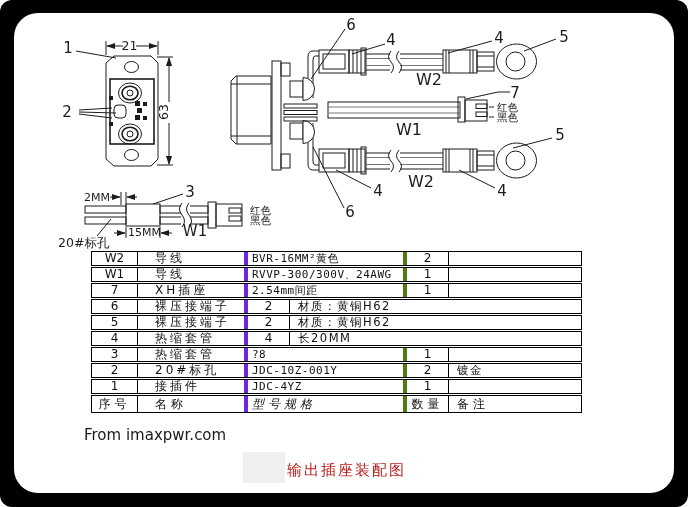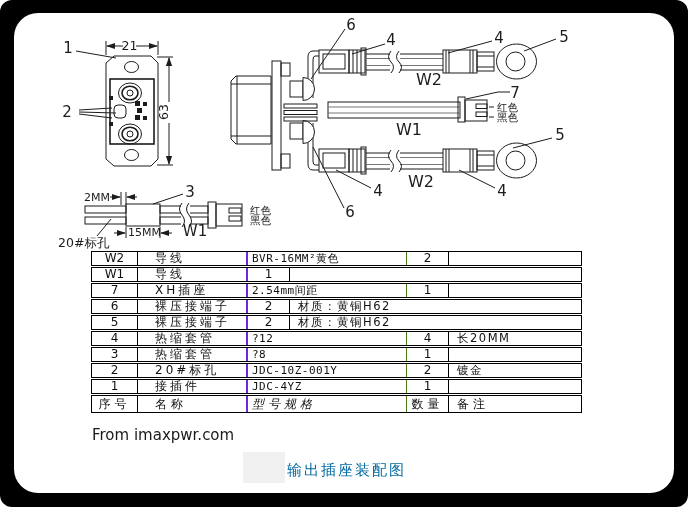--- a/index.html
+++ b/index.html
@@ -21,31 +21,31 @@
   .t-cn{font-size:10.5px;}
   .t-mark{font-size:12.5px;}
 
   
   .parts-table{position:absolute;left:91px;top:251px;width:491px;color:#111;}
   .trow{display:flex;border:1px solid #000;margin-bottom:1px;height:13px;align-items:stretch;}
   .trow.hdr{height:16px;margin-bottom:8px;}
   .c{display:flex;align-items:center;overflow:hidden;white-space:nowrap;
      font-size:12px;line-height:13px;}
   .c-id{width:45px;justify-content:center;border-right:1px solid #000;}
-  .c-name{width:110px;padding-left:17px;letter-spacing:3px;border-right:2px solid #6d28d9;box-sizing:border-box;}
+  .c-name{width:110px;padding-left:17px;letter-spacing:3px;border-right:4px solid #6d28d9;box-sizing:border-box;}
   .c-spec{width:159px;padding-left:4px;font-family:"DejaVu Sans Mono","Liberation Mono",monospace;
-          font-size:11px;letter-spacing:.5px;border-right:1px solid #4d7c0f;box-sizing:border-box;}
+          font-size:11px;letter-spacing:.5px;border-right:4px solid #4d7c0f;box-sizing:border-box;}
   .c-qty{width:41px;justify-content:center;border-right:1px solid #000;}
   .c-note{width:136px;padding-left:8px;letter-spacing:1.5px;font-size:11.5px;box-sizing:border-box;flex:1;text-align:right;}
   .hdr .c{letter-spacing:4px;font-size:12px;}
   .hdr .c-spec{font-family:inherit;letter-spacing:4px;font-style:italic;}
 
-  .footer-source{position:absolute;left:92px;top:426px;font-size:15px;color:#1a1a1a;}
+  .footer-source{position:absolute;left:84px;top:426px;font-size:15px;color:#1a1a1a;}
   .title-box{position:absolute;left:243px;top:452px;width:42px;height:31px;background:#f0f0f0;}
-  .title-text{position:absolute;left:287px;top:461px;font-size:15px;letter-spacing:2px;color:#0369a1;}
+  .title-text{position:absolute;left:287px;top:461px;font-size:15px;letter-spacing:2px;color:#b91c1c;}
 </style>
 </head>
 <body>
 
 <div class="page">
   <div class="frame"></div>
   <div class="sheet"></div>
 
   <svg class="art" width="688" height="507" viewBox="0 0 688 507">
     <defs>
@@ -252,20 +252,21 @@
     <div class="trow">
       <div class="c c-id">W2</div>
       <div class="c c-name">导线</div>
       <div class="c c-spec">BVR-16MM²黄色</div>
       <div class="c c-qty">2</div>
       <div class="c c-note"></div>
     </div>
     <div class="trow">
       <div class="c c-id">W1</div>
       <div class="c c-name">导线</div>
+      <div class="c c-spec">RVVP-300/300V、24AWG</div>
       <div class="c c-qty">1</div>
       <div class="c c-note"></div>
     </div>
     <div class="trow">
       <div class="c c-id">7</div>
       <div class="c c-name">XH插座</div>
       <div class="c c-spec">2.54mm间距</div>
       <div class="c c-qty">1</div>
       <div class="c c-note"></div>
     </div>
@@ -277,21 +278,20 @@
     </div>
     <div class="trow">
       <div class="c c-id">5</div>
       <div class="c c-name">裸压接端子</div>
       <div class="c c-qty">2</div>
       <div class="c c-note">材质：黄铜H62</div>
     </div>
     <div class="trow">
       <div class="c c-id">4</div>
       <div class="c c-name">热缩套管</div>
-      <div class="c c-spec">?12</div>
       <div class="c c-qty">4</div>
       <div class="c c-note">长20MM</div>
     </div>
     <div class="trow">
       <div class="c c-id">3</div>
       <div class="c c-name">热缩套管</div>
       <div class="c c-spec">?8</div>
       <div class="c c-qty">1</div>
     </div>
     <div class="trow">

